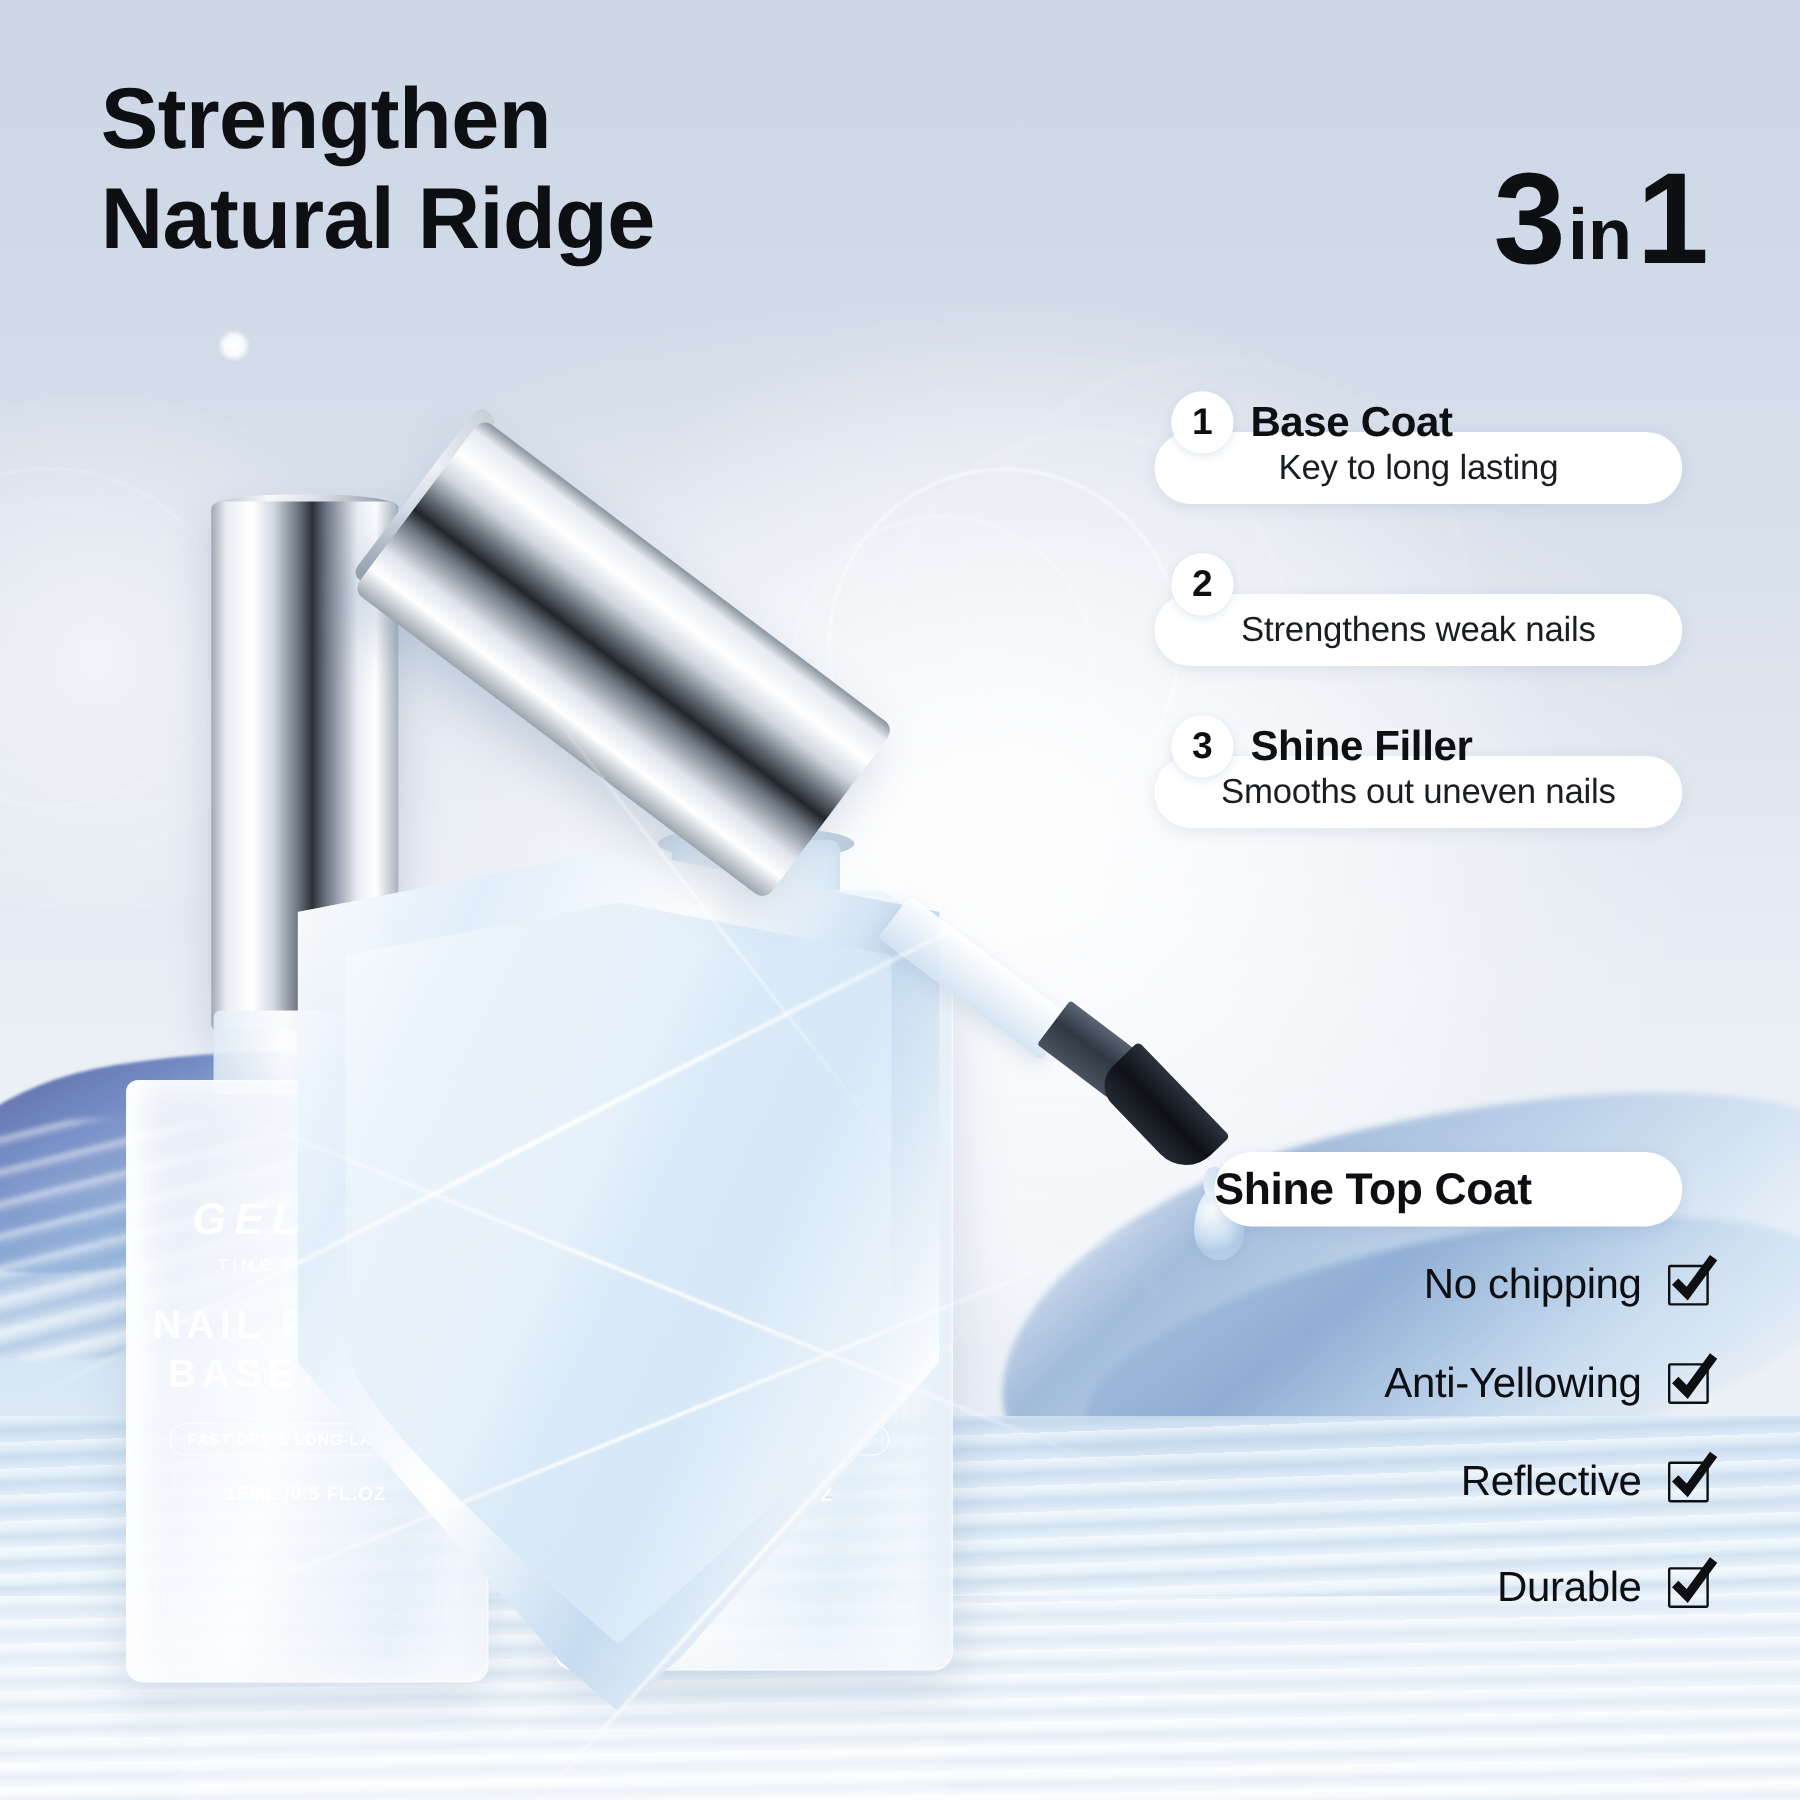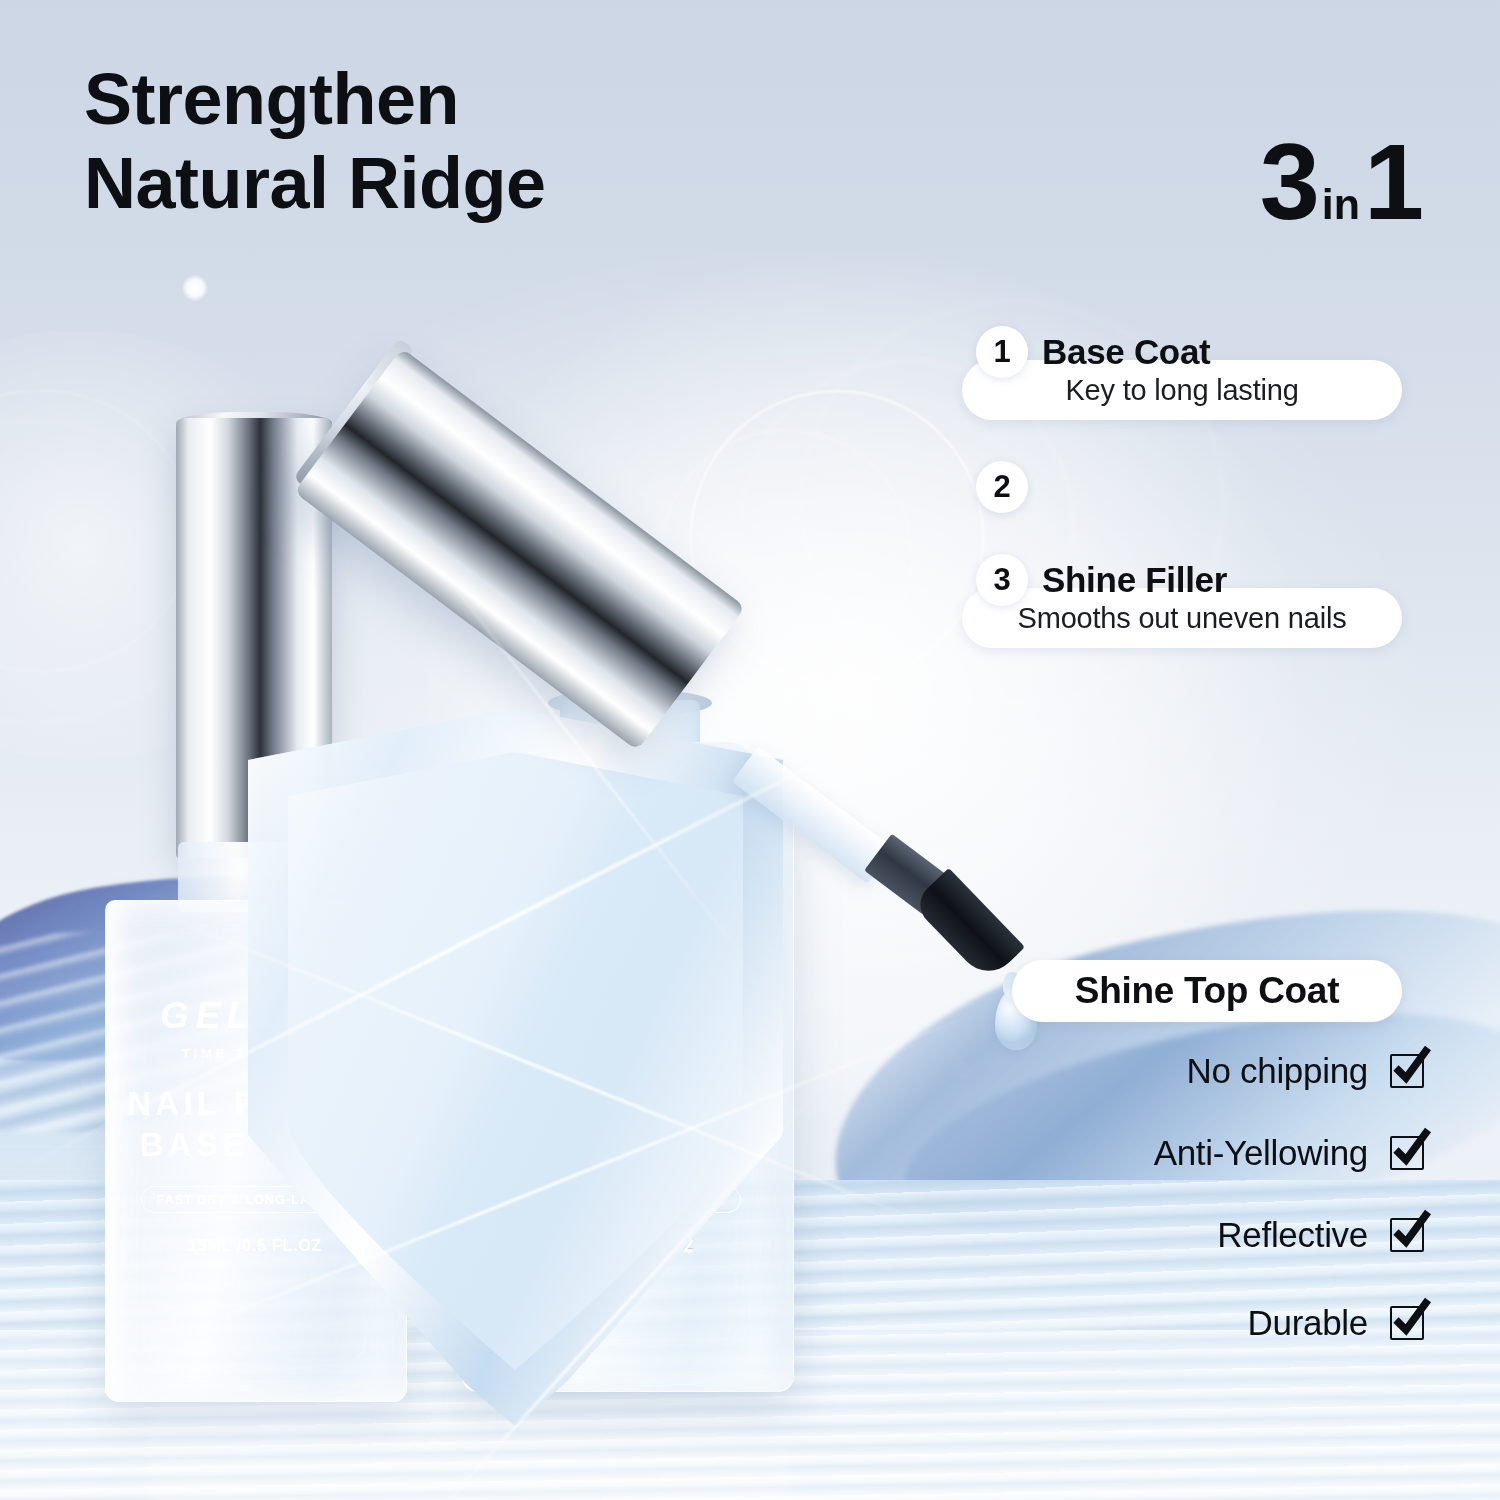--- a/index.html
+++ b/index.html
@@ -207,21 +207,21 @@
   
   #headline{
     position:absolute;left:84px;top:58px;
     font-size:72px;line-height:1.16;font-weight:700;color:#0d0f12;letter-spacing:-.5px;
   }
   #badge-3in1{
     position:absolute;right:78px;top:128px;color:#0d0f12;font-weight:700;line-height:1;
     display:flex;align-items:flex-end;
   }
   #badge-3in1 .big{font-size:108px;letter-spacing:-2px;}
-  #badge-3in1 .small{font-size:43px;padding:0 4px 10px 4px;font-weight:700;}
+  #badge-3in1 .small{font-size:60px;padding:0 4px 10px 4px;font-weight:700;}
 
   
   #features{position:absolute;left:962px;top:326px;width:440px;}
   .feature{position:relative;margin-bottom:41px;}
   .feature:last-child{margin-bottom:0;}
   .feature-head{display:flex;align-items:center;gap:14px;padding-left:14px;position:relative;z-index:3;height:52px;}
   .num-badge{
     width:52px;height:52px;border-radius:50%;background:#ffffff;
     display:flex;align-items:center;justify-content:center;
     font-size:31px;font-weight:700;color:#0d0f12;flex:none;
@@ -231,21 +231,21 @@
   .feature-pill{
     position:relative;margin-top:-18px;background:#ffffff;border-radius:30px;
     height:60px;display:flex;align-items:center;justify-content:center;
     box-shadow:0 3px 12px rgba(120,145,180,.18);z-index:2;
   }
   .feature-sub{font-size:29px;color:#1a1d21;letter-spacing:-.2px;white-space:nowrap;}
 
   
   #shine-pill{
     position:absolute;left:1012px;top:960px;width:390px;height:62px;
-    background:#ffffff;border-radius:31px;display:flex;align-items:center;justify-content:center;
+    background:#ffffff;border-radius:31px;display:flex;align-items:center;justify-content:flex-start;
     box-shadow:0 3px 12px rgba(120,145,180,.2);
   }
   #shine-pill span{font-size:37px;font-weight:700;color:#0d0f12;letter-spacing:-.3px;}
 
   #checklist{position:absolute;right:76px;top:1048px;width:420px;}
   .check-row{display:flex;align-items:center;justify-content:flex-end;gap:22px;height:45px;margin-bottom:37px;}
   .check-row:last-child{margin-bottom:0;margin-top:43px;}
   .check-label{font-size:35px;color:#0d0f12;font-weight:500;letter-spacing:-.3px;white-space:nowrap;}
   .checkbox{position:relative;width:34px;height:34px;flex:none;}
   .checkbox .box{position:absolute;left:0;top:0;width:30px;height:30px;border:2.5px solid #0d0f12;border-radius:2px;}
@@ -356,20 +356,23 @@
       </div>
       <div class="feature-pill">
         <span class="feature-sub">Key to long lasting</span>
       </div>
     </div>
 
     <div class="feature">
       <div class="feature-head">
         <div class="num-badge">2</div>
       </div>
+      <div class="feature-pill">
+        <span class="feature-sub">Strengthens weak nails</span>
+      </div>
     </div>
 
     <div class="feature">
       <div class="feature-head">
         <div class="num-badge">3</div>
         <div class="feature-title">Shine Filler</div>
       </div>
       <div class="feature-pill">
         <span class="feature-sub">Smooths out uneven nails</span>
       </div>

